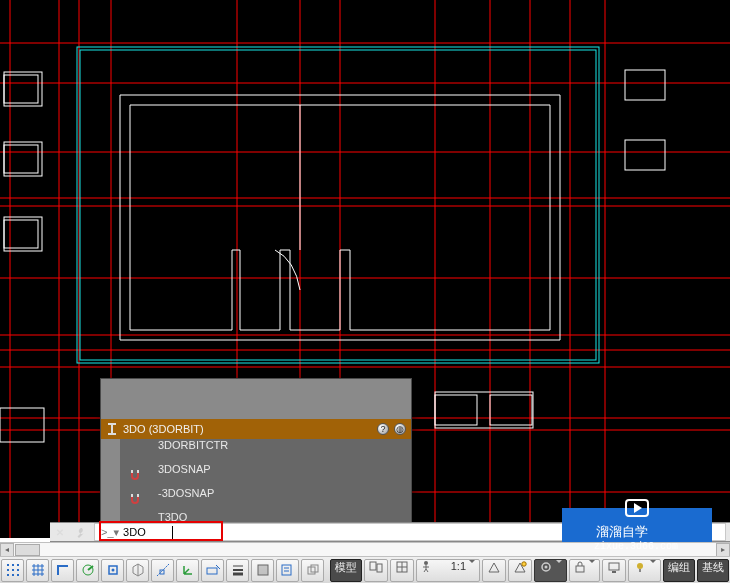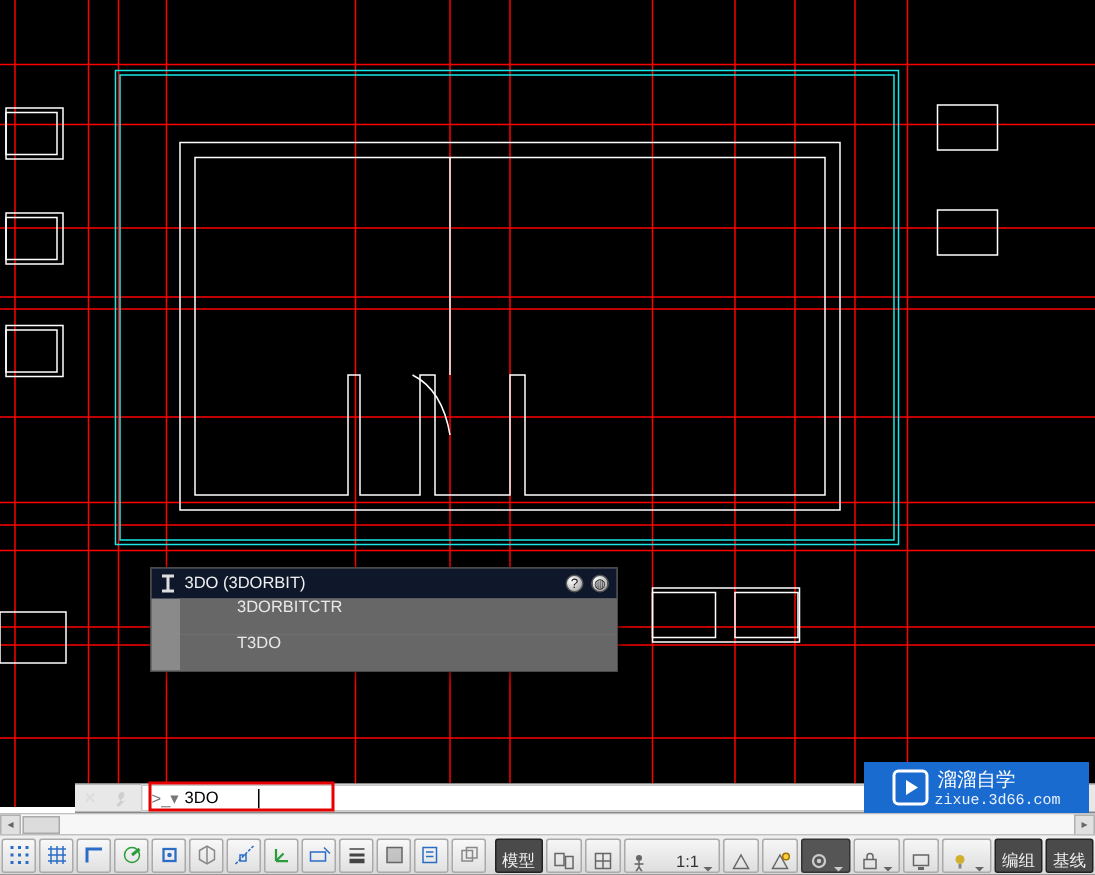--- a/index.html
+++ b/index.html
@@ -28,25 +28,26 @@
       left: 100px; top: 378px;
       width: 312px;
       background: #8a8a8a;
       border: 1px solid #4a4a4a;
       box-shadow: 2px 2px 8px rgba(0,0,0,0.5);
       color: #e8e8e8;
       font-size: 11px;
     }
     .suggest-header {
       height: 20px;
-      background: #0f172a;
+      background: #a16207;
       display: flex;
       align-items: center;
       padding: 0 4px 0 22px;
       position: relative;
+      margin-top: 40px;
     }
     .suggest-header .hicon {
       position: absolute; left: 4px; top: 3px;
       width: 14px; height: 14px;
     }
     .suggest-header .htext {
       flex: 1;
       color: #f0f0f0;
     }
     .suggest-header .hbtn {
@@ -154,46 +155,46 @@
       border: 1px solid #aaa;
       background: linear-gradient(#f8f8f8,#e0e0e0);
       border-radius: 2px;
     }
     .tool-btn svg { display:block; }
     .spacer { flex: 1; }
     .status-seg {
       height: 23px;
       padding: 0 4px;
       margin: 0 1px;
-      display: flex; align-items: flex-end;
+      display: flex; align-items: flex-start;
       font-size: 11px; color: #333;
       border: 1px solid #aaa;
       border-radius: 2px;
       background: linear-gradient(#f6f6f6,#dedede);
     }
     .status-seg.dark {
       background: #4a4a4a; color: #eee; border-color: #222;
     }
     .status-seg.dark2 { background: #555; color:#ddd; border-color:#333; }
     .dropdown-arr {
       width: 0; height: 0;
       border-left: 3px solid transparent;
       border-right: 3px solid transparent;
       border-top: 3px solid #666;
       margin-left: 3px;
     }
     .dropdown-arr.light { border-top-color: #ccc; }
     .watermark {
       position: absolute;
-      right: 4px; top: 508px;
+      right: 18px; top: 508px;
       width: 150px; height: 34px;
       background: #1a6bd0;
       display: flex; align-items: center; justify-content: center;
       gap: 6px;
-      color: #fff; font-size: 13px;
+      color: #fff; font-size: 13px; flex-direction: column;
     }
     .wm-logo {
       width: 24px; height: 24px;
       border: 2px solid #fff; border-radius: 4px;
       display:flex;align-items:center;justify-content:center;
     }
     .wm-sub { font-size:10px; opacity:0.9; margin-left:-2px;font-family:Liberation Mono, monospace; }
   </style>
 </head>
 <body>
@@ -271,20 +272,40 @@
       <span class="hcirc">?</span>
     </span>
     <span class="hbtn">
       <span class="hcirc">◍</span>
     </span>
   </div>
   <div class="suggest-item">
     <span>3DORBITCTR</span>
   </div>
   <div class="suggest-item">
+    <span class="magnet-icon">
+      <svg width="14" height="14">
+          <path d="M3 2 v6 a4 4 0 0 0 8 0 v-6 h-2 v6 a2 2 0 0 1 -4 0 v-6 z" fill="#d04040"></path>
+          <rect x="3" y="2" width="2" height="3" fill="#ddd"></rect>
+          <rect x="9" y="2" width="2" height="3" fill="#ddd"></rect>
+        </svg>
+    </span>
+    <span>3DOSNAP</span>
+  </div>
+  <div class="suggest-item">
+    <span class="magnet-icon">
+      <svg width="14" height="14">
+          <path d="M3 2 v6 a4 4 0 0 0 8 0 v-6 h-2 v6 a2 2 0 0 1 -4 0 v-6 z" fill="#d04040"></path>
+          <rect x="3" y="2" width="2" height="3" fill="#ddd"></rect>
+          <rect x="9" y="2" width="2" height="3" fill="#ddd"></rect>
+        </svg>
+    </span>
+    <span>-3DOSNAP</span>
+  </div>
+  <div class="suggest-item">
     <span>T3DO</span>
   </div>
 </div>
 
 <div class="cmd-bar">
   <span class="cmd-btn">
     <span style="color:#ddd;font-size:10px;font-weight:bold">✕</span>
   </span>
   <span class="cmd-btn">
     <svg width="14" height="14">

